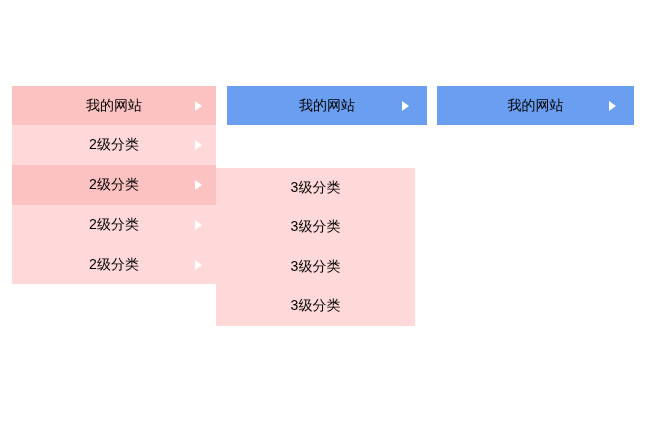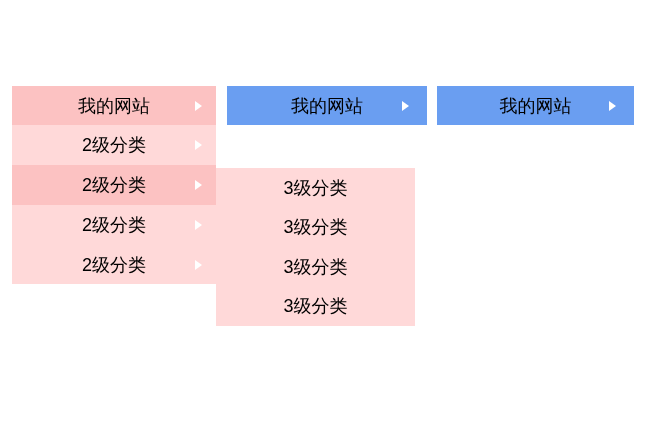--- a/index.html
+++ b/index.html
@@ -14,21 +14,21 @@
     height: 436px;
     background: var(--background, #fff);
     overflow: hidden;
   }
   .menu-btn, .menu-item, .submenu-item {
     box-sizing: border-box;
     position: relative;
     display: flex;
     align-items: center;
     justify-content: center;
-    font-size: 18px;
+    font-size: 14px;
     color: var(--text, #000);
     cursor: pointer;
     user-select: none;
   }
   .pink-dark  { background: var(--pink_dark,  #fcc2c2); }
   .pink-light { background: var(--pink_light, #ffd9d9); }
   .blue       { background: var(--blue,       #6a9ef1); }
 
   
   .menu-btn { height: 39px; }

